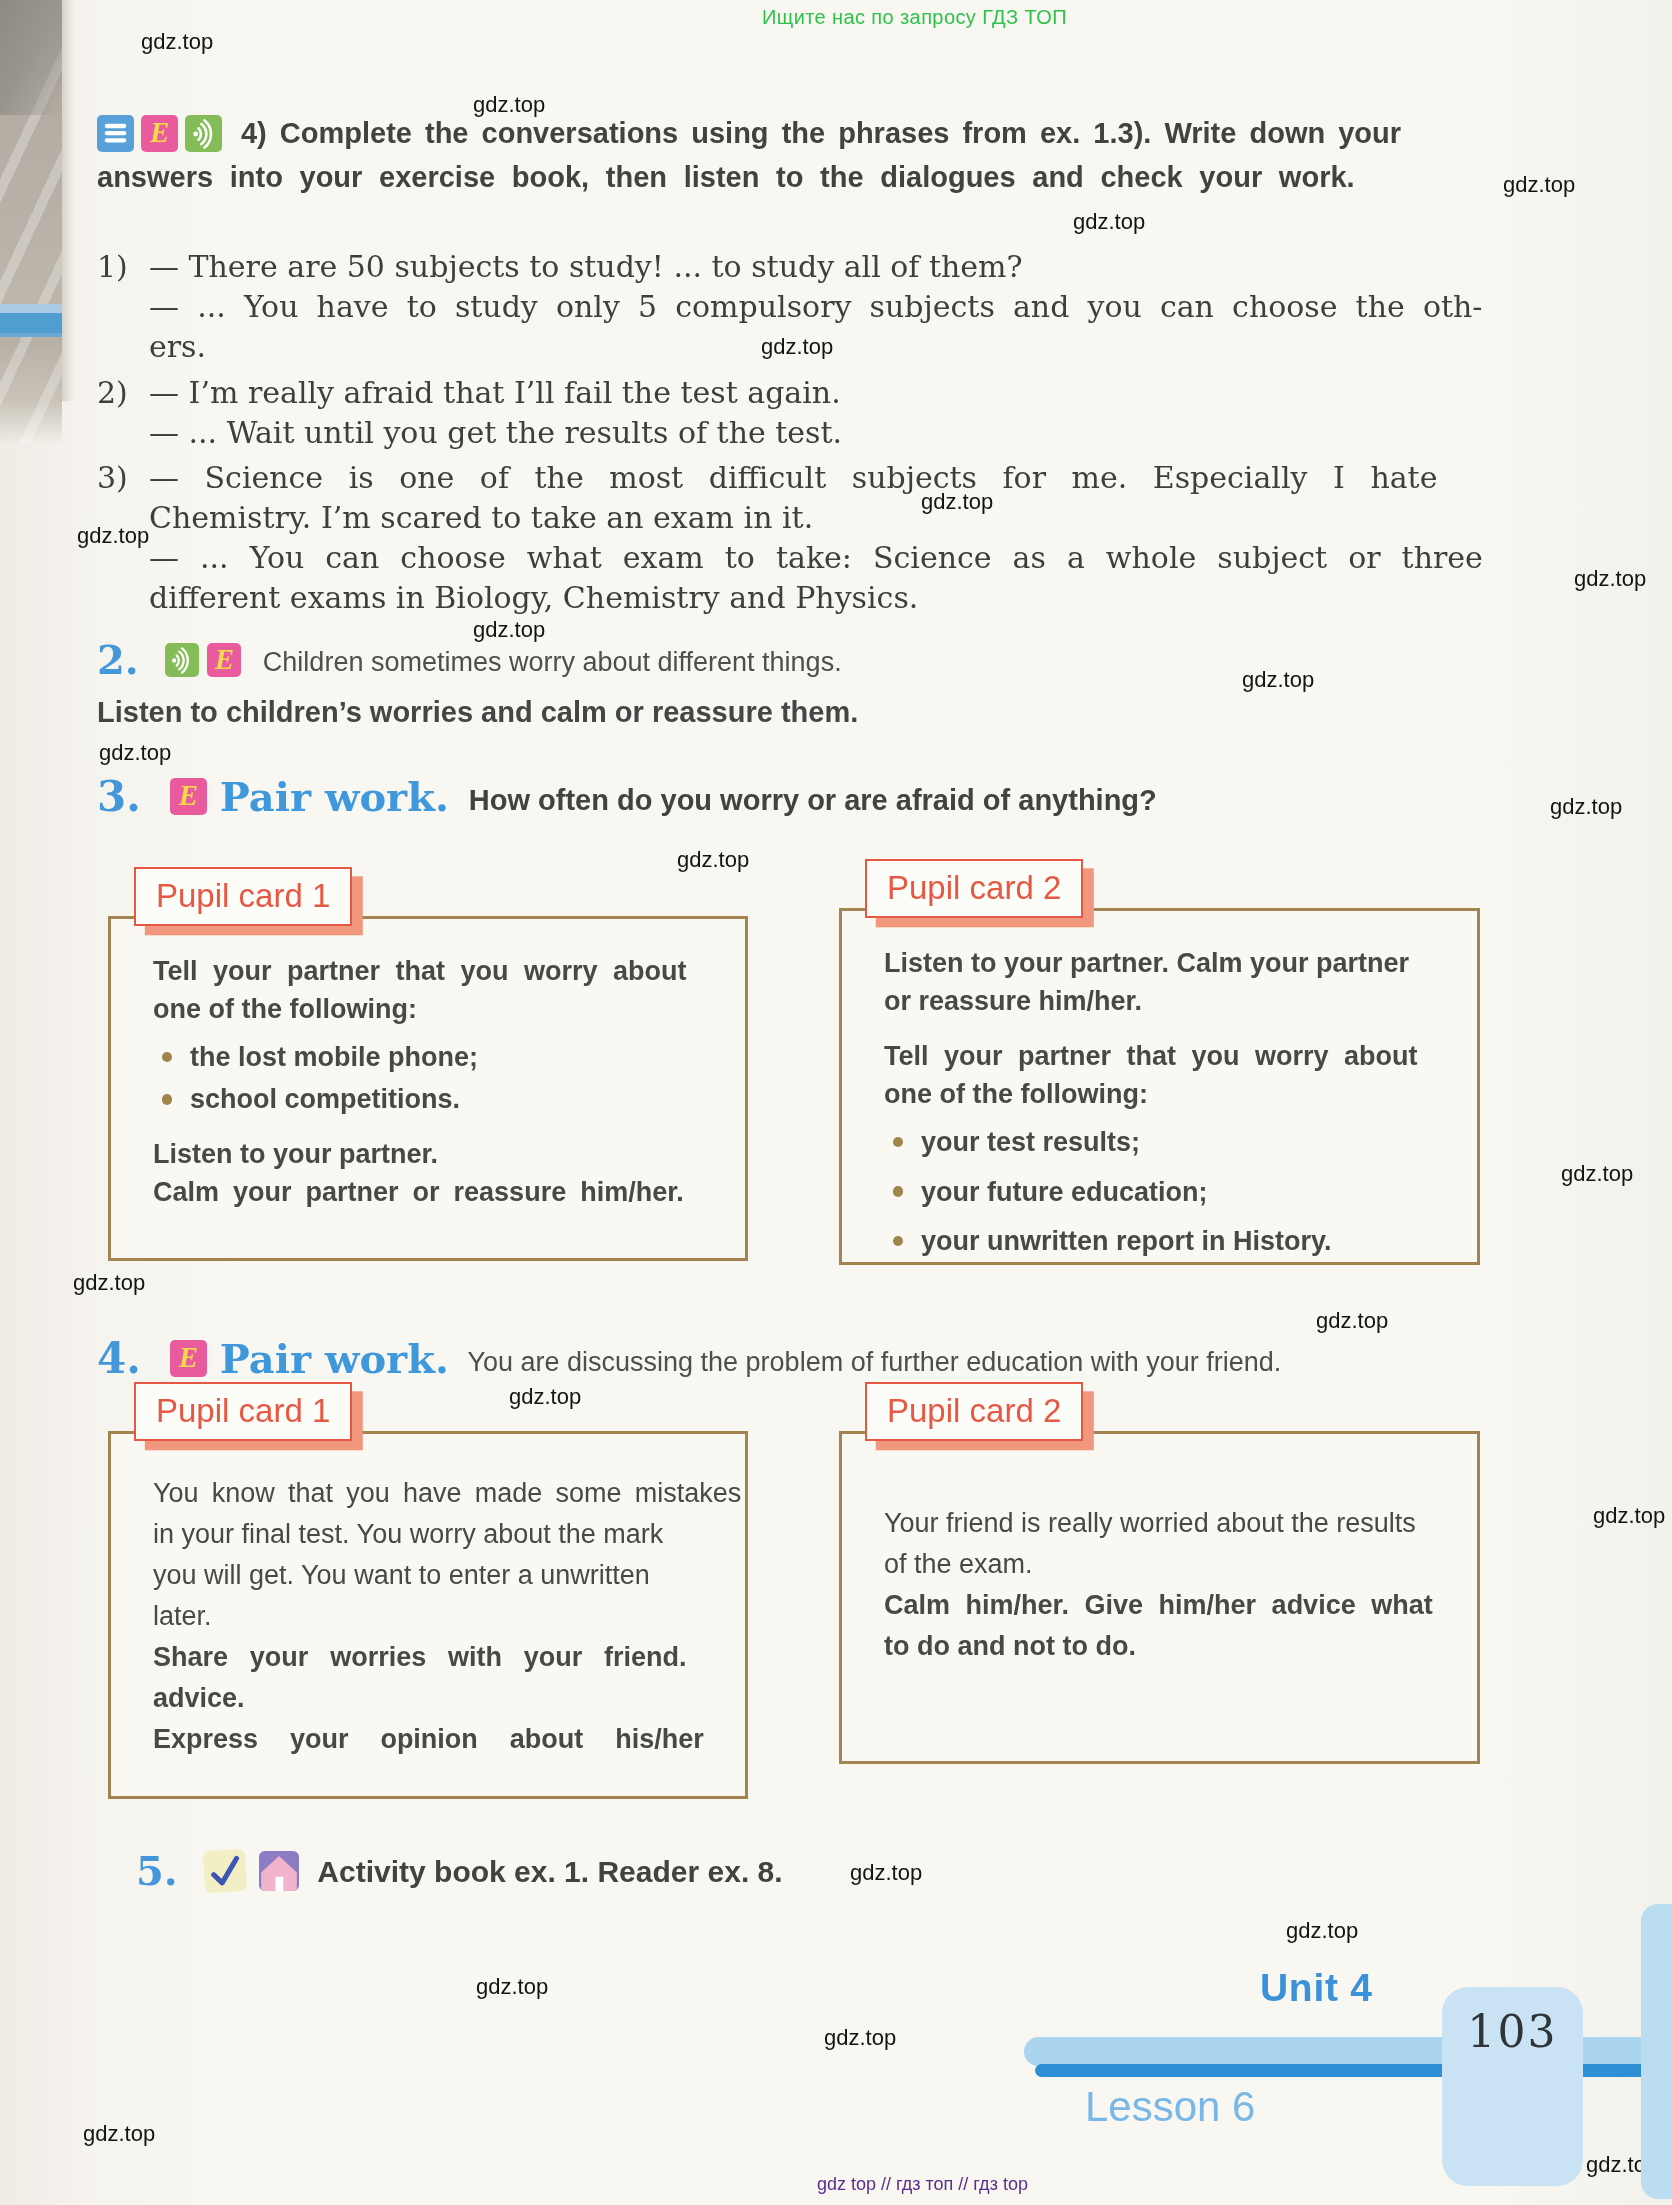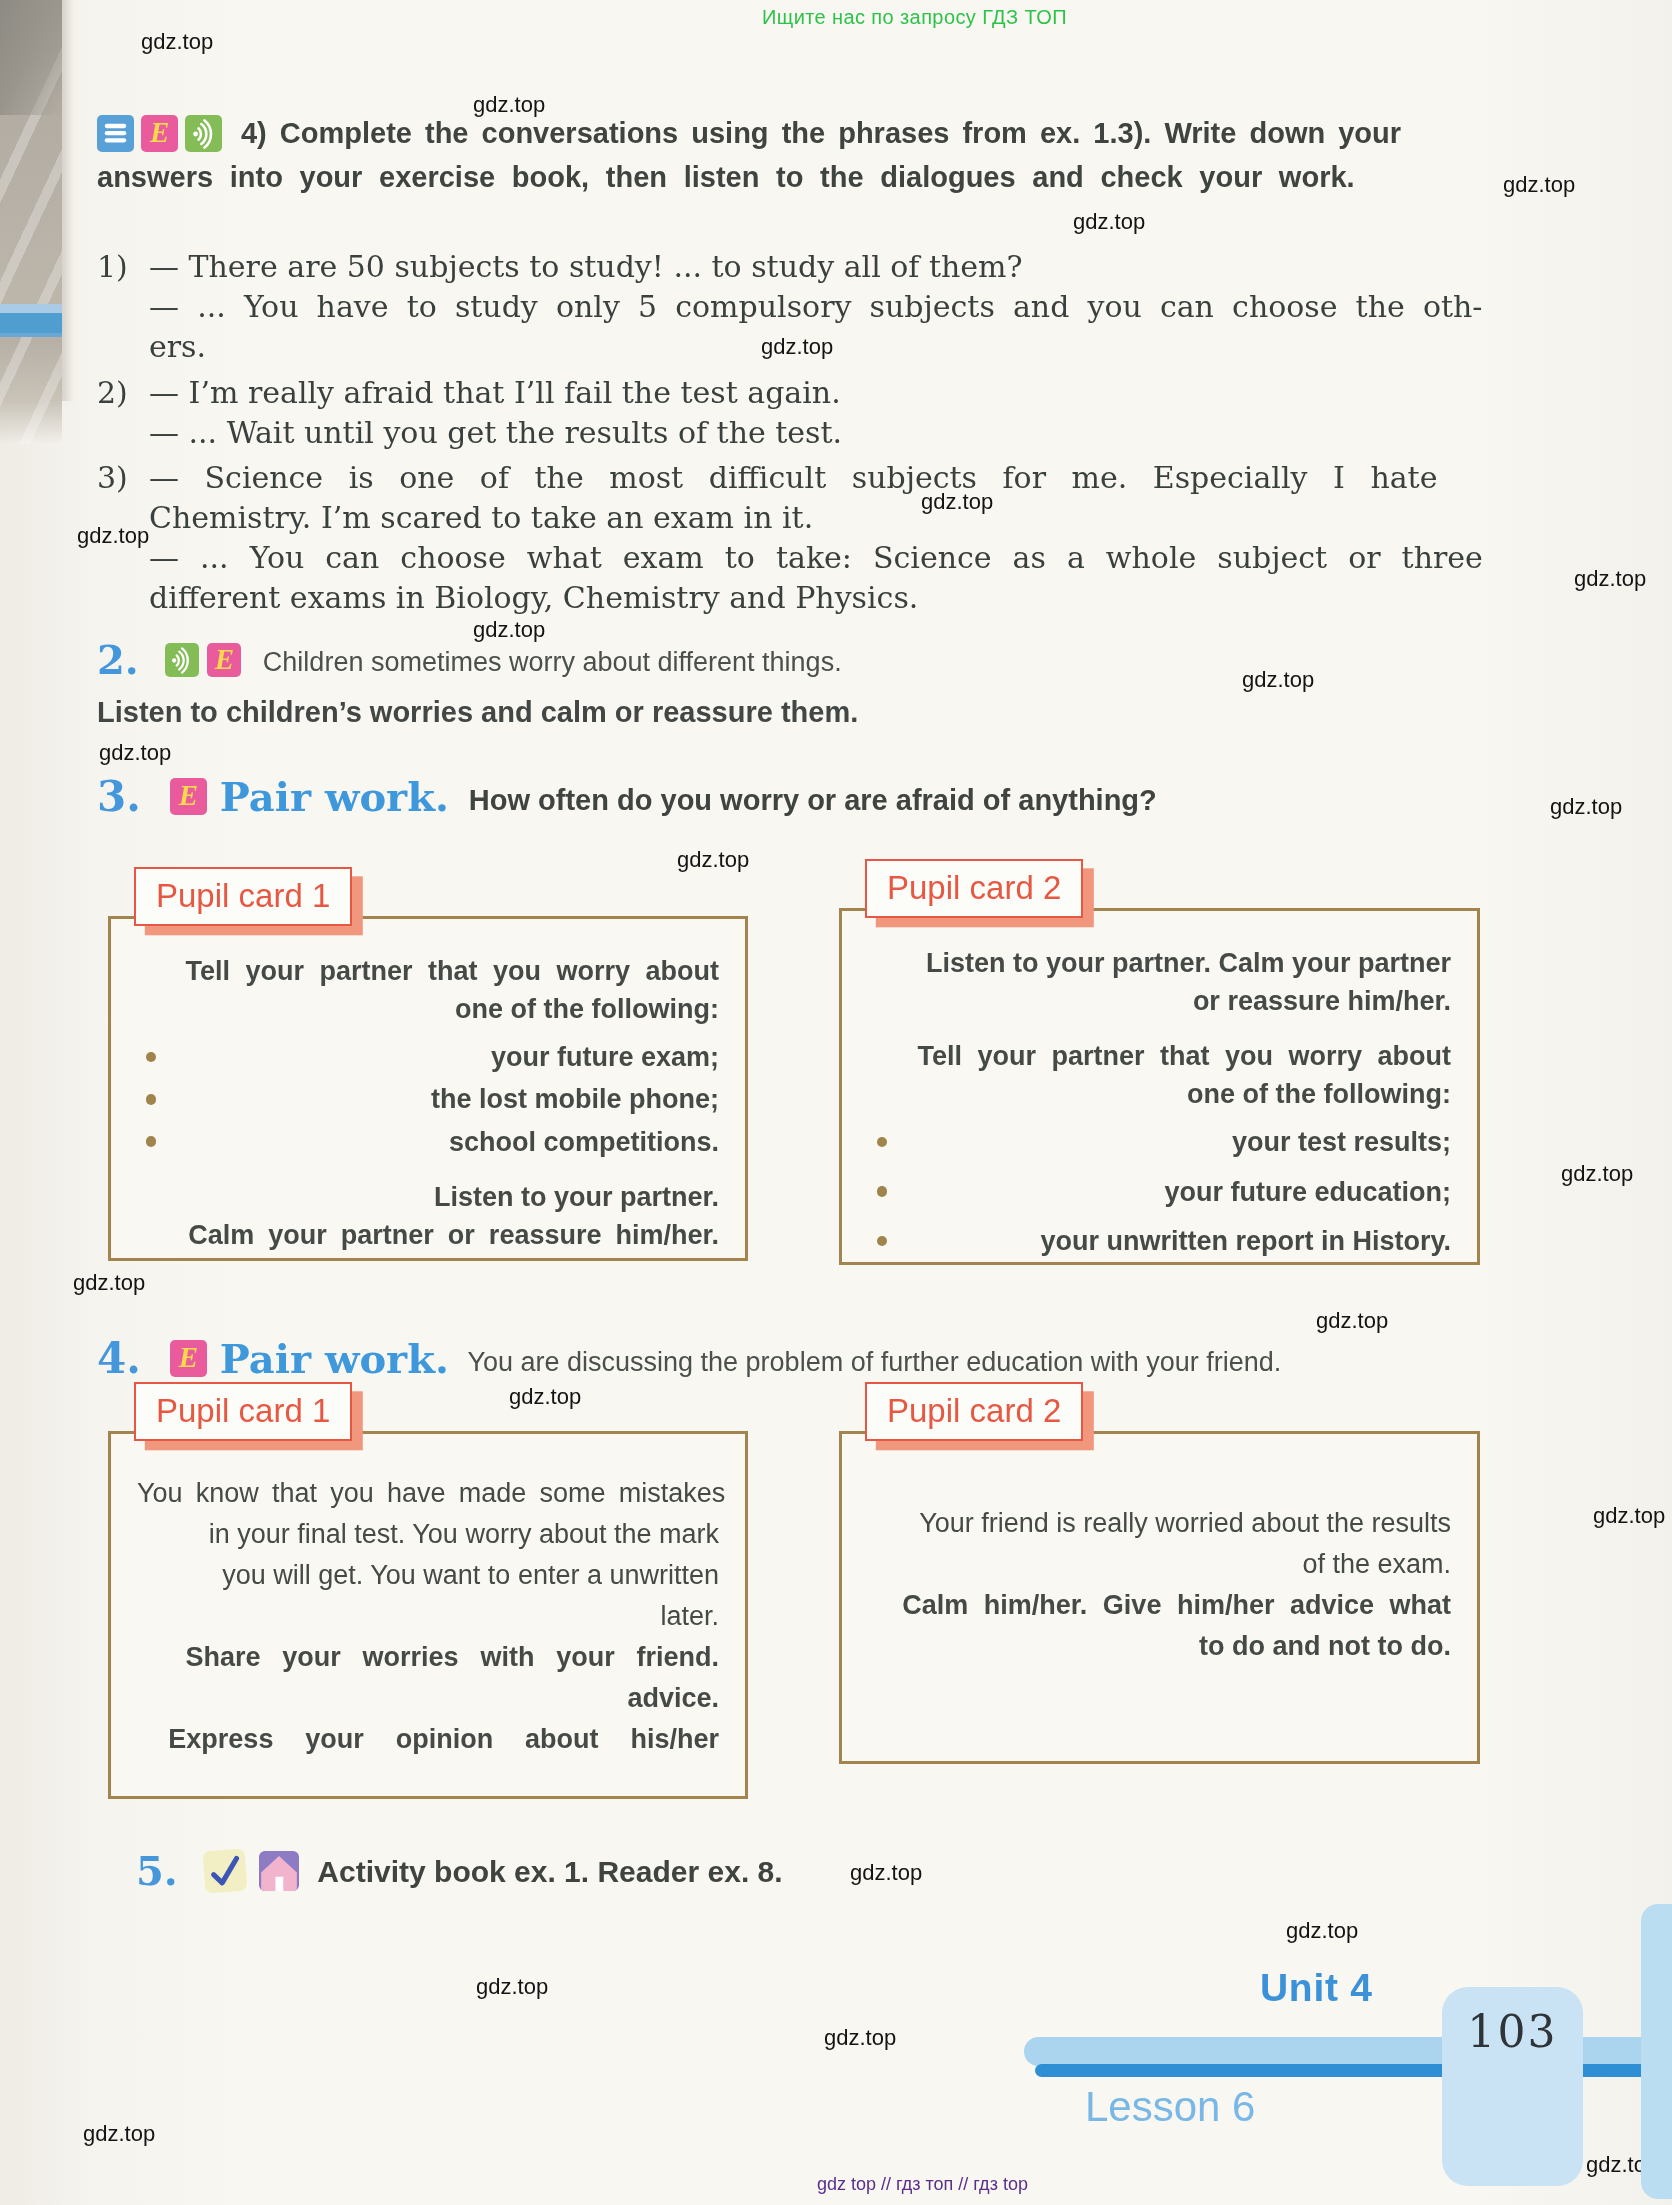--- a/index.html
+++ b/index.html
@@ -64,21 +64,21 @@
   .exhead .num{font-size:42px;}
   .exhead .ic{margin-left:29px;}
   .pairwork{font-family:"DejaVu Serif","Liberation Serif",serif;font-weight:bold;color:#3e98db;font-size:40px;margin-left:13px;white-space:nowrap;}
   .q{font-weight:bold;font-size:29px;color:#3f4441;margin-left:20px;white-space:nowrap;transform:translateY(3.6px);}
   .qreg{font-weight:normal;font-size:27px;color:#4b504d;margin-left:18.6px;white-space:nowrap;transform:translateY(3.6px);}
 
   
   .card{position:absolute;border:3.6px solid #a3834e;background:#f9f8f3;overflow:visible;}
   .card-title{position:absolute;left:23px;top:-52px;background:#fcfcf9;border:2.9px solid #e65843;color:#e65843;
     font-weight:normal;font-size:33px;line-height:1;padding:10px 20px 11.5px;box-shadow:10.8px 9.3px 0 #f0977d;white-space:nowrap;z-index:2;}
-  .card-body{padding:33px 26px 0 26px;font-size:27px;line-height:38px;color:#454a47;text-align:right;}
+  .card-body{padding:33px 26px 0 42px;font-size:27px;line-height:38px;color:#454a47;}
   .cb-bold{font-weight:bold;}
   .bullets{list-style:none;margin:10px 0 0;padding:0;}
   .bullets li{position:relative;padding-left:37px;line-height:38px;margin-bottom:4.3px;white-space:nowrap;}
   .bullets.spaced li{margin-bottom:11.5px;}
   .bullets li::before{content:"";position:absolute;left:8.6px;top:13.6px;width:10.8px;height:10.8px;border-radius:50%;background:#a0844c;}
   .mt{margin-top:17px;}
   #card3-1{left:108px;top:916px;width:634px;height:339px;}
   #card3-2{left:839px;top:908px;width:635px;height:351px;}
   #card4-1{left:108px;top:1431px;width:634px;height:362px;}
   #card4-2{left:839px;top:1431px;width:635px;height:327px;}
@@ -241,21 +241,20 @@
   <div class="card" id="card3-1">
     <div class="card-title">Pupil card 1</div>
     <div class="card-body cb-bold">
       <div>
 
       <span class="line" style="word-spacing:8px">Tell your partner that you worry about</span>
           <span class="line">one of the following:</span>
         </div>
       <ul class="bullets">
 
-      <li>your future exam;</li>
           <li>the lost mobile phone;</li>
           <li>school competitions.</li>
         </ul>
       <div class="mt">
 
       <span class="line">Listen to your partner.</span>
           <span class="line" style="word-spacing:6.5px">Calm your partner or reassure him/her.</span>
         </div>
     </div>
   </div>

